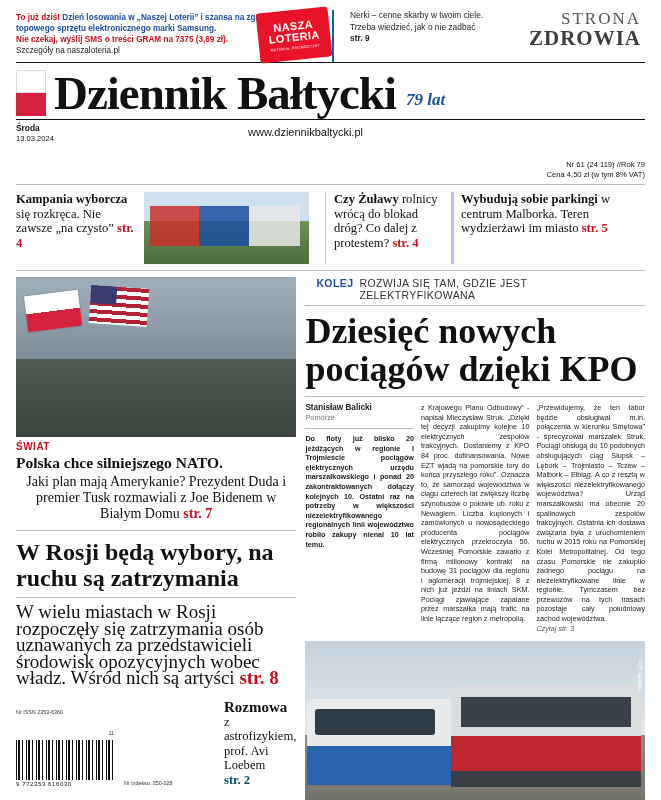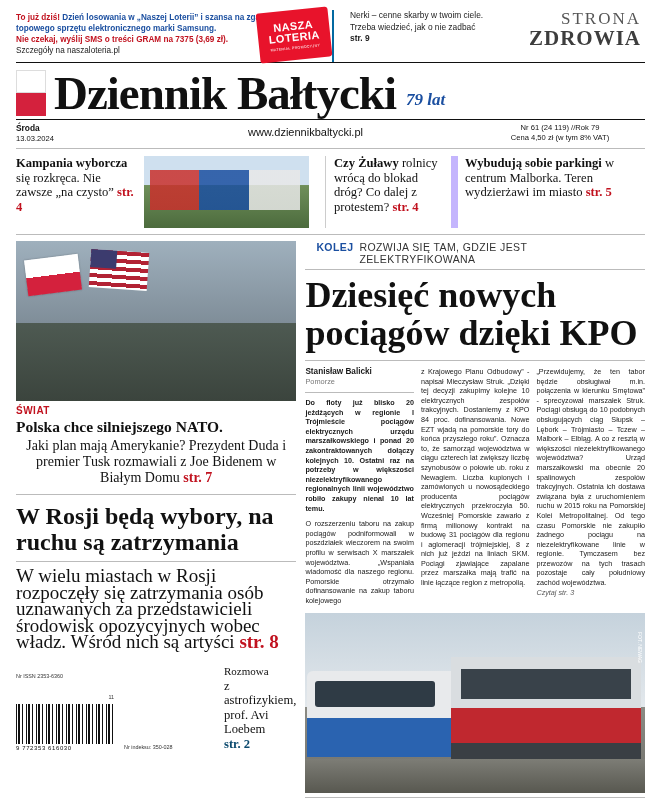--- a/index.html
+++ b/index.html
@@ -43,31 +43,31 @@
   .flag { width:30px; height:46px; margin-right:8px; position:relative; }
   .flag .w { position:absolute; top:0; left:0; right:0; height:23px; background:#fff; border:1px solid #ddd;}
   .flag .r { position:absolute; bottom:0; left:0; right:0; height:23px; background:#d4213d; }
   .title { font-family:"Liberation Serif", serif; font-weight:bold; font-size:47px; letter-spacing:-1px; line-height:48px; }
   .years { margin-left:10px; color:#1b4fa0; font-family:"Liberation Serif", serif; font-style:italic; font-size:17px; font-weight:bold; align-self:flex-end; padding-bottom:7px;}
 
   .infobar { display:flex; align-items:flex-start; font-size:7.6px; padding:3px 0 4px; }
   .infobar .left { width:120px; line-height:10px; }
   .infobar .left b { font-size:8.4px; }
   .infobar .mid { flex:1; text-align:center; font-size:11px; padding-top:3px; }
-  .infobar .right { width:170px; text-align:center; line-height:10px; }
+  .infobar .right { width:170px; text-align:right; line-height:10px;margin-top:37px; }
 
   
   .teasers { display:flex; gap:8px; padding:7px 0 6px; }
   .tz { font-family:"Liberation Serif", serif; font-size:12.6px; line-height:14.5px; }
   .tz b { font-weight:bold; }
   .tz .pg { color:#c1121f; font-weight:bold; }
   .t1 { flex:0 0 120px; }
   .t2 { flex:0 0 165px; }
   .t3 { flex:0 0 118px; border-left:1px solid #ccc; padding-left:8px;margin-left:8px;}
-  .t4 { flex:1; border-left:7px solid #c4b5fd; padding-left:7px;}
+  .t4 { flex:1; border-left:3px solid #c4b5fd; padding-left:7px;}
 
   
   .ph-banner { width:165px; height:72px; background:
      linear-gradient(180deg,#cfe0ef 0%,#cfe0ef 40%,#6f8f5a 41%,#4c6b3d 100%); position:relative; overflow:hidden;}
   .ph-banner:after{content:"";position:absolute;left:6px;top:14px;width:150px;height:40px;
      background:linear-gradient(90deg,#c9302c 0 33%,#1b4fa0 33% 66%,#e8e8e8 66% 100%);opacity:.85;}
 
   
   .main { display:flex; gap:9px; padding-top:6px; }
   .col-left { flex:0 0 236px; }
@@ -91,21 +91,21 @@
   .ru-body { font-family:"Liberation Serif", serif; font-size:19px; line-height:16.5px;}
   .ru-body .pg { color:#c1121f; font-weight:bold; }
 
   .barcode-row { display:flex; align-items:flex-end; gap:10px; padding-top:12px; }
   .bc { width:98px; }
   .bc .meta { font-size:5.4px; line-height:7px; color:#333;}
   .bc .bars { height:40px; margin-top:3px;
      background:repeating-linear-gradient(90deg,#111 0 1px,#fff 1px 2px,#111 2px 4px,#fff 4px 6px,#111 6px 7px,#fff 7px 10px);}
   .bc .num { font-size:6px; letter-spacing:.6px; margin-top:1px;}
   .rozmowa { flex:1; font-family:"Liberation Serif", serif; }
-  .rozmowa .h { font-weight:normal; font-size:11px; line-height:16px;}
+  .rozmowa .h { font-weight:bold; font-size:15px; line-height:16px;}
   .rozmowa .b { font-size:12.6px; line-height:14.5px;}
   .rozmowa .pg { color:#0c4a6e; font-weight:bold; }
 
   
   .kolej-line { display:flex; align-items:baseline; gap:6px; font-size:10.5px; letter-spacing:.4px;}
   .kolej-line .k { color:#1b4fa0; font-weight:bold;margin-left:11px; }
   .kolej-line .t { color:#1b4fa0; font-weight:bold; }
   .bigtitle { font-family:"Liberation Serif", serif; font-weight:bold; font-size:36px; line-height:38px; padding:6px 0 8px;}
 
   .byline { font-size:8.2px; font-weight:bold; line-height:10px; }
@@ -267,22 +267,20 @@
       <div class="rule-thin"></div>
 
       <div class="cols4">
         <div class="c">
           <div class="byline">
             <span>Stanisław Balicki</span><br>
             <span class="role">Pomorze</span>
           </div>
           <div class="rule-thin" style="margin:5px 0"></div>
           <div class="lead">Do floty już blisko 20 jeżdżących w regionie I Trójmieście pociągów elektrycznych urzędu marszałkowskiego i ponad 20 zakontraktowanych dołączy kolejnych 10. Ostatni raz na potrzeby w większości niezelektryfikowanego regionalnych linii województwo robiło zakupy nienal 10 lat temu.</div>
-          <div style="margin-top:6px">O rozszerzeniu taboru na zakup pociągów podniformowali w poszdziałek wieczorem na swoim profilu w serwisach X marszałek województwa.
-„Wspaniała wiadomość dla naszego regionu. Pomorskie otrzymało dofinansowanie na zakup taboru kolejowego</div>
         </div>
         <div class="c">
           <div>z Krajowego Planu Odbudowy” - napisał Mieczysław Struk. „Dzięki tej decyzji zakupimy kolejne 10 elektrycznych zespołów trakcyjnych. Dostaniemy z KPO 84 proc. dofinansowania. Nowe EZT wjadą na pomorskie tory do końca przyszłego roku”.
 
 Oznacza to, że samorząd województwa w ciągu czterech lat zwiększy liczbę szynobusów o połowie ub. roku z Newagiem. Liczba kupionych i zamówionych u nowosądeckiego producenta pociągów elektrycznych przekroczyła 50. Wcześniej Pomorskie zawarło z firmą milionowy kontrakt na budowę 31 pociągów dla regionu i aglomeracji trójmiejskiej, 8 z nich już jeździ na liniach SKM. Pociągi zjawiające zapalane przez marszałka mają trafić na linie łączące region z metropolią.</div>
         </div>
         <div class="c">
           <div>„Przewidujemy, że ten tabor będzie obsługiwał m.in. połączenia w kierunku Smętowa” - sprecyzował marszałek Struk.
 
 Pociągi obsługą do 10 podobnych obsługujących ciąg Słupsk – Lębork – Trójmiasto – Tczew – Malbork – Elbląg. A co z resztą w większości niezelektryfikowanego województwa?

